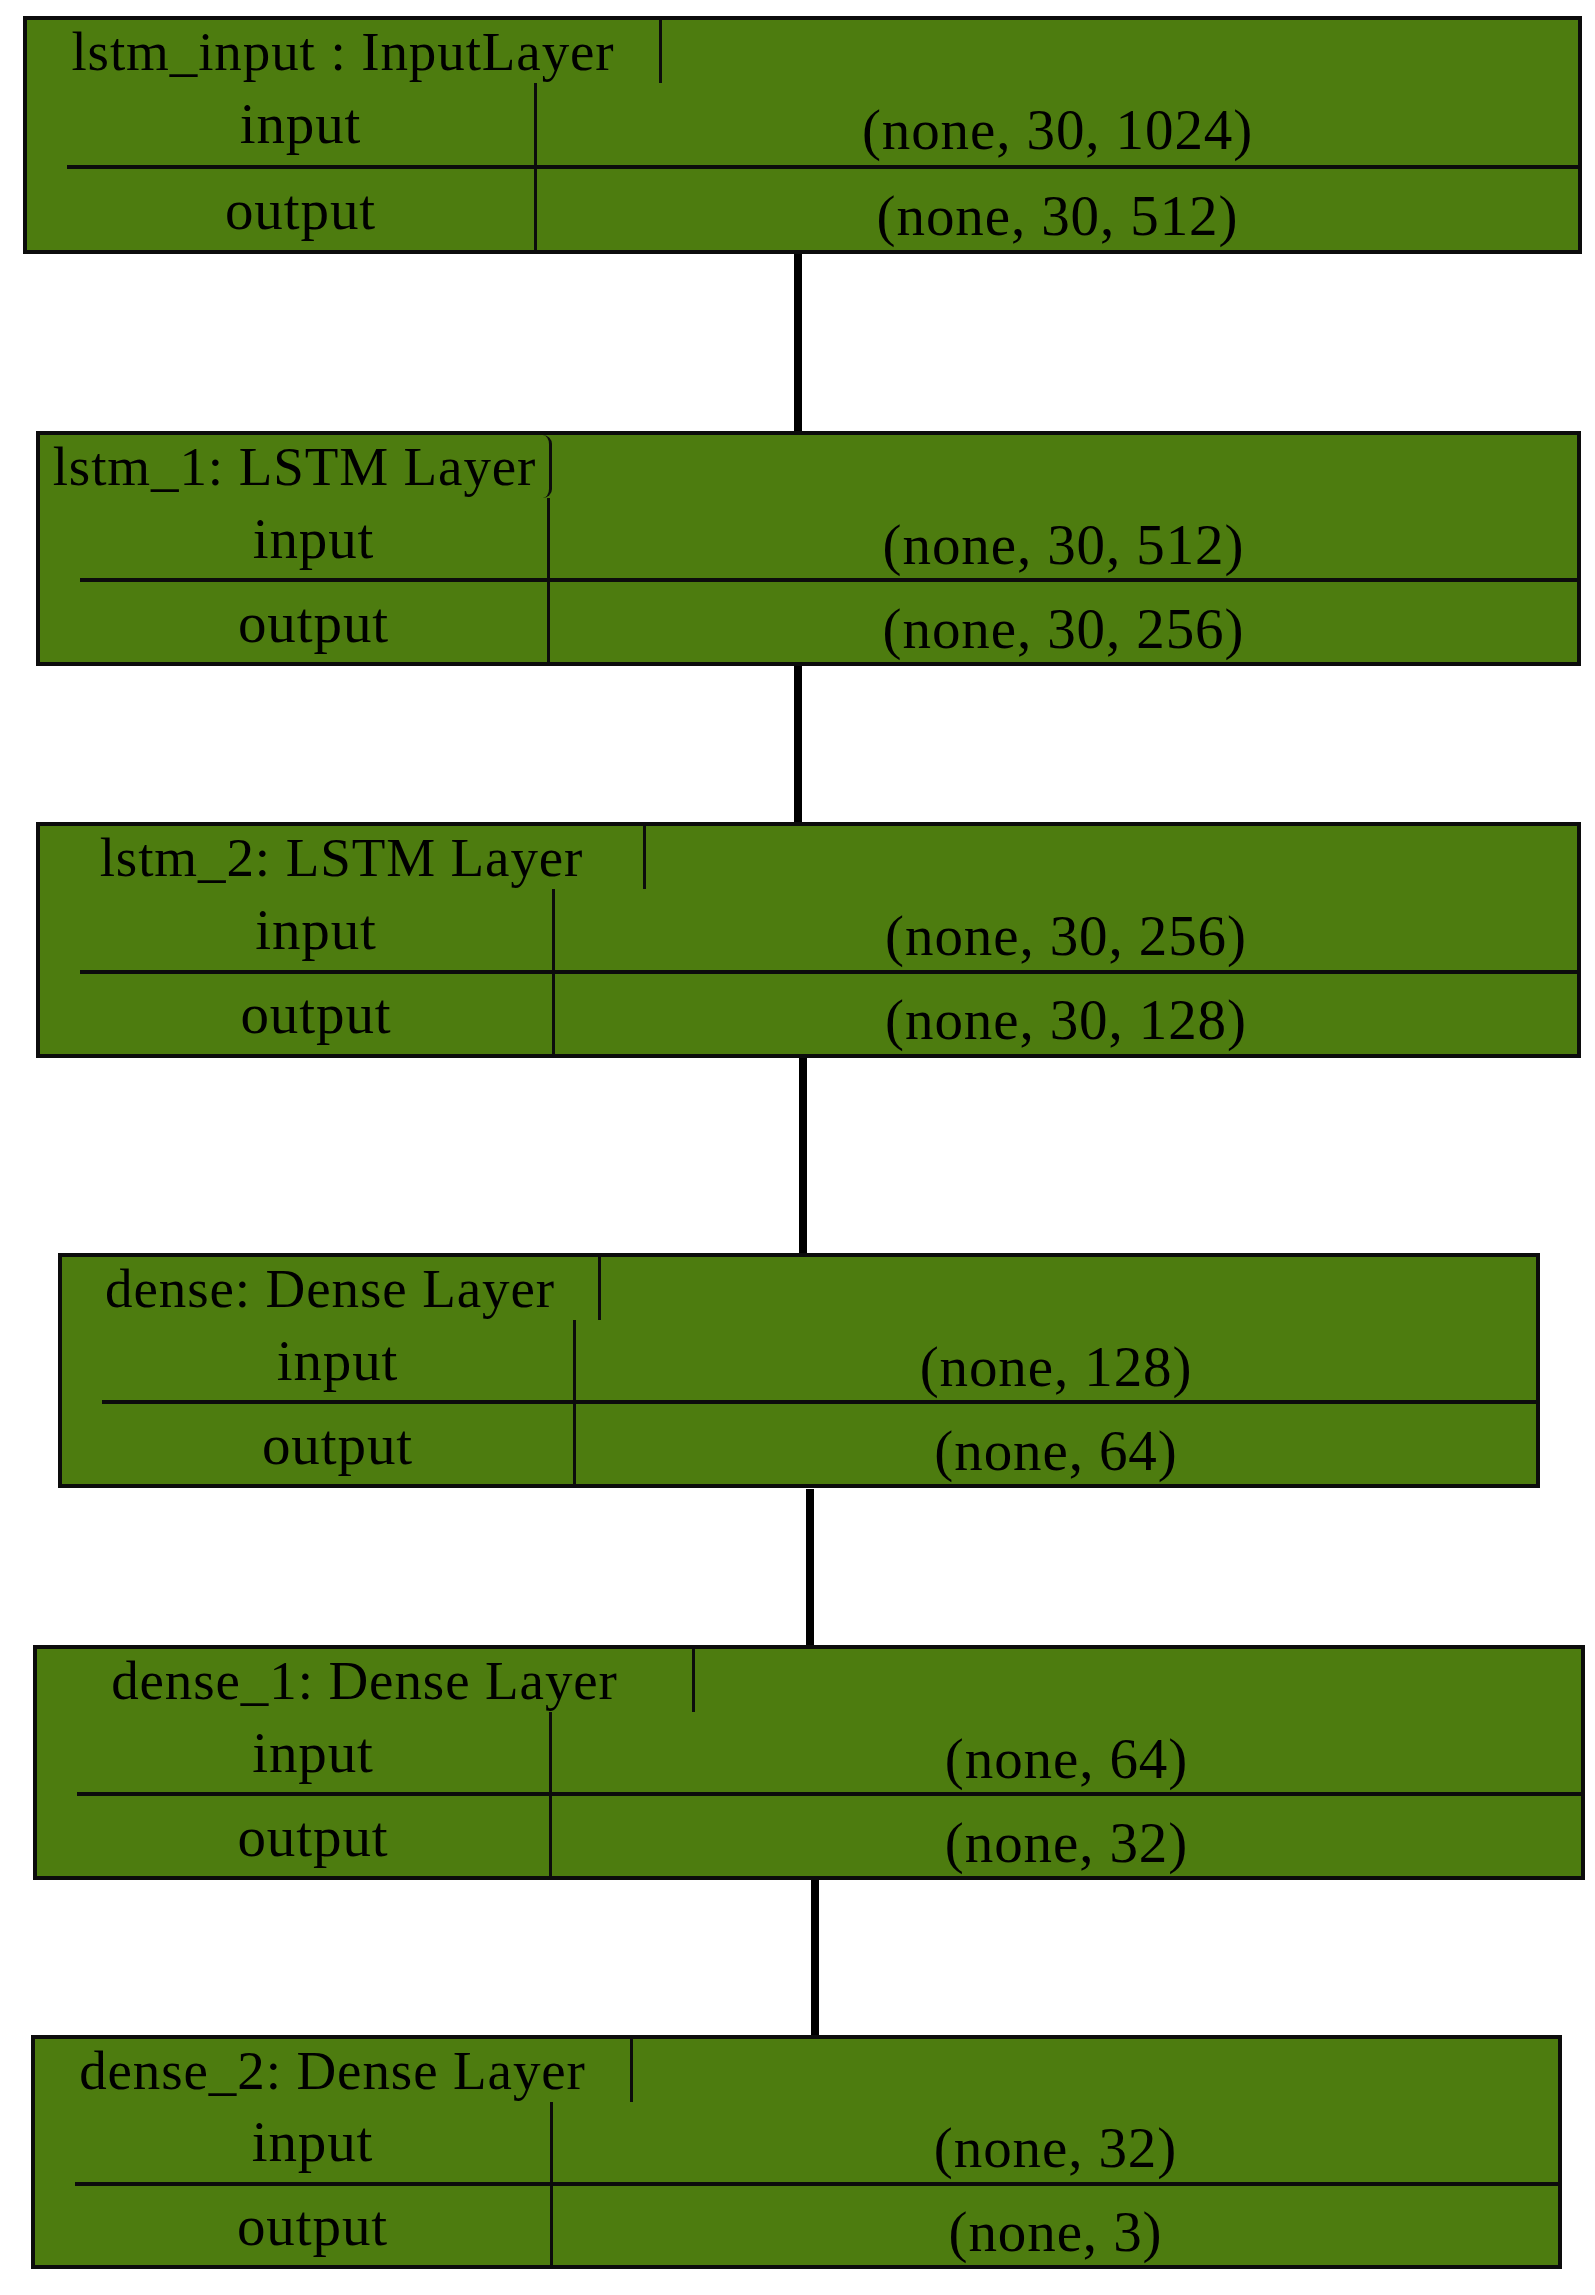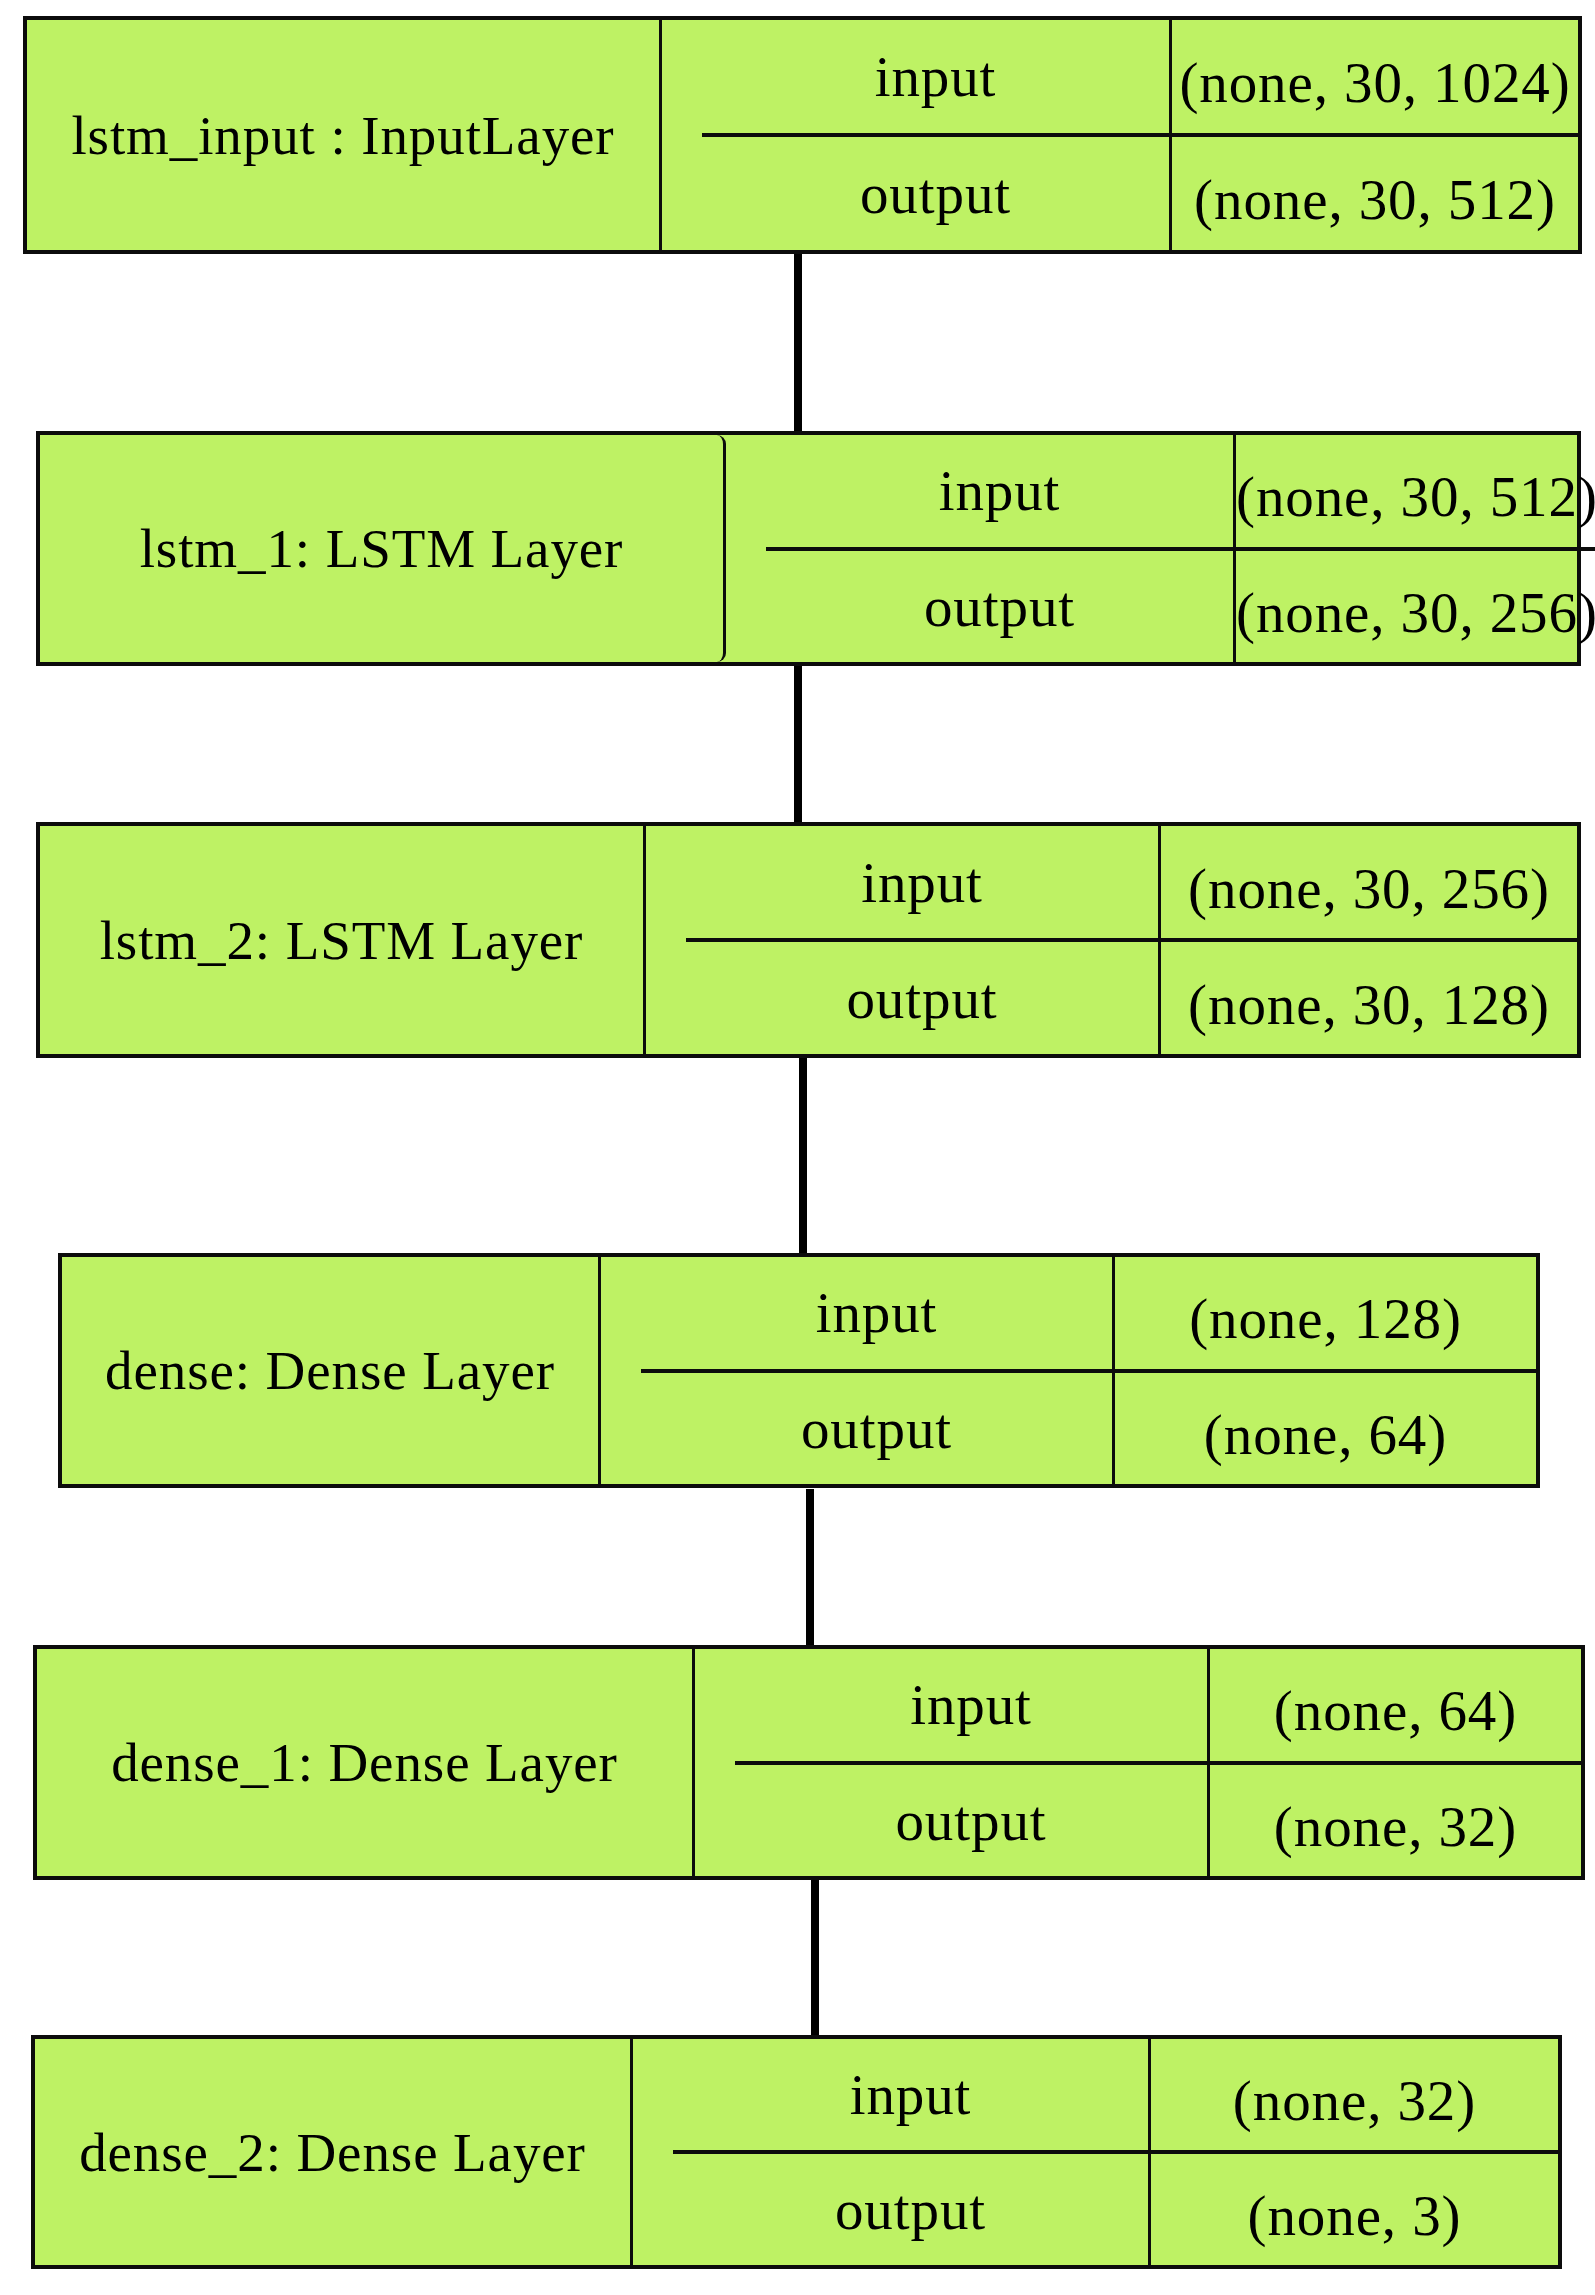--- a/index.html
+++ b/index.html
@@ -11,22 +11,23 @@
   }
   #canvas {
     position: relative;
     width: 1595px; height: 2295px;
     background: #ffffff;
     overflow: hidden;
   }
   .layer-box {
     position: absolute;
     display: flex;
-    background: #bef264;
+    background: #4d7c0f;
     border: 4.4px solid #0c0c0c;
+    flex-direction: column;
   }
   .name-cell {
     flex: 0 0 auto;
     display: flex;
     align-items: center;
     justify-content: center;
     border-right: 3.6px solid #0c0c0c;
     font-size: 55px;
     letter-spacing: 0.9px;
     white-space: nowrap;
@@ -87,21 +88,21 @@
       <div class="io-row">
         <div class="io-label" style="width:470px;">output</div>
         <div class="io-value">(none, 30, 512)</div>
       </div>
     </div>
   </div>
 
   <div class="connector" style="left:794px; top:254px; height:177px;"></div>
 
   <div class="layer-box" style="top:431px; left:36px; width:1545px; height:235px;">
-    <div class="name-cell" style="width:686px;border-radius:9px;">
+    <div class="name-cell" style="width:512px;border-radius:9px;">
       <span>lstm_1: LSTM Layer</span>
     </div>
     <div class="io-cols">
       <div class="io-row top">
         <div class="io-label" style="width:470px;">input</div>
         <div class="io-value">(none, 30, 512)</div>
       </div>
       <div class="io-row">
         <div class="io-label" style="width:470px;">output</div>
         <div class="io-value">(none, 30, 256)</div>

